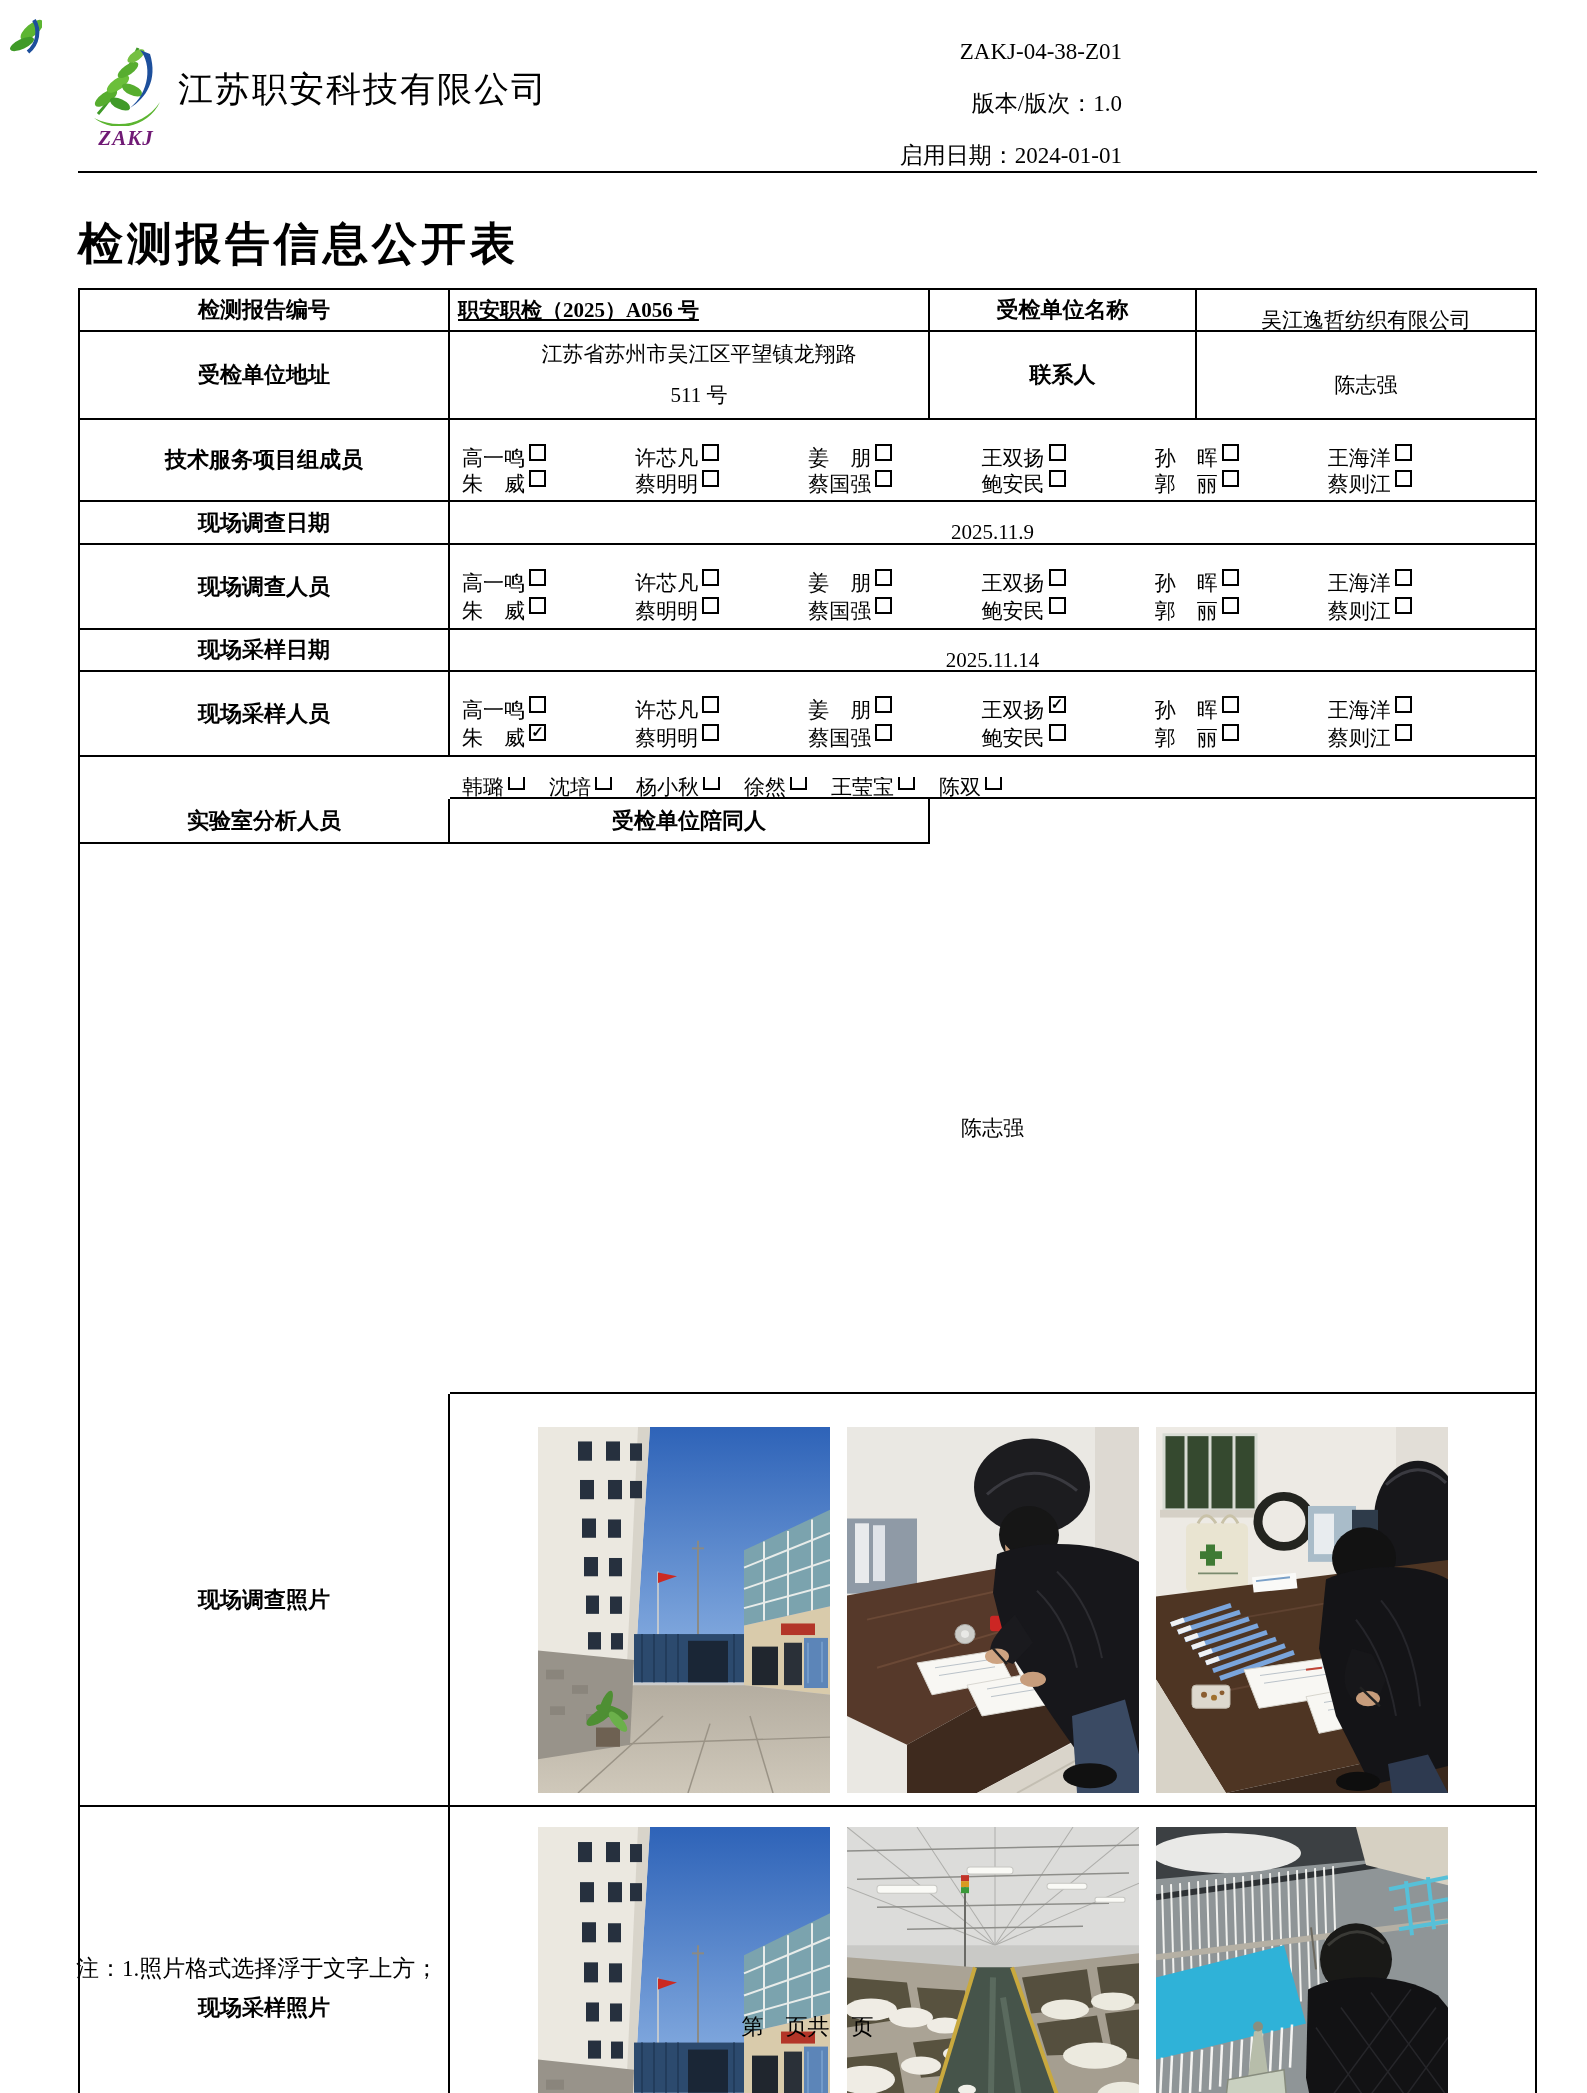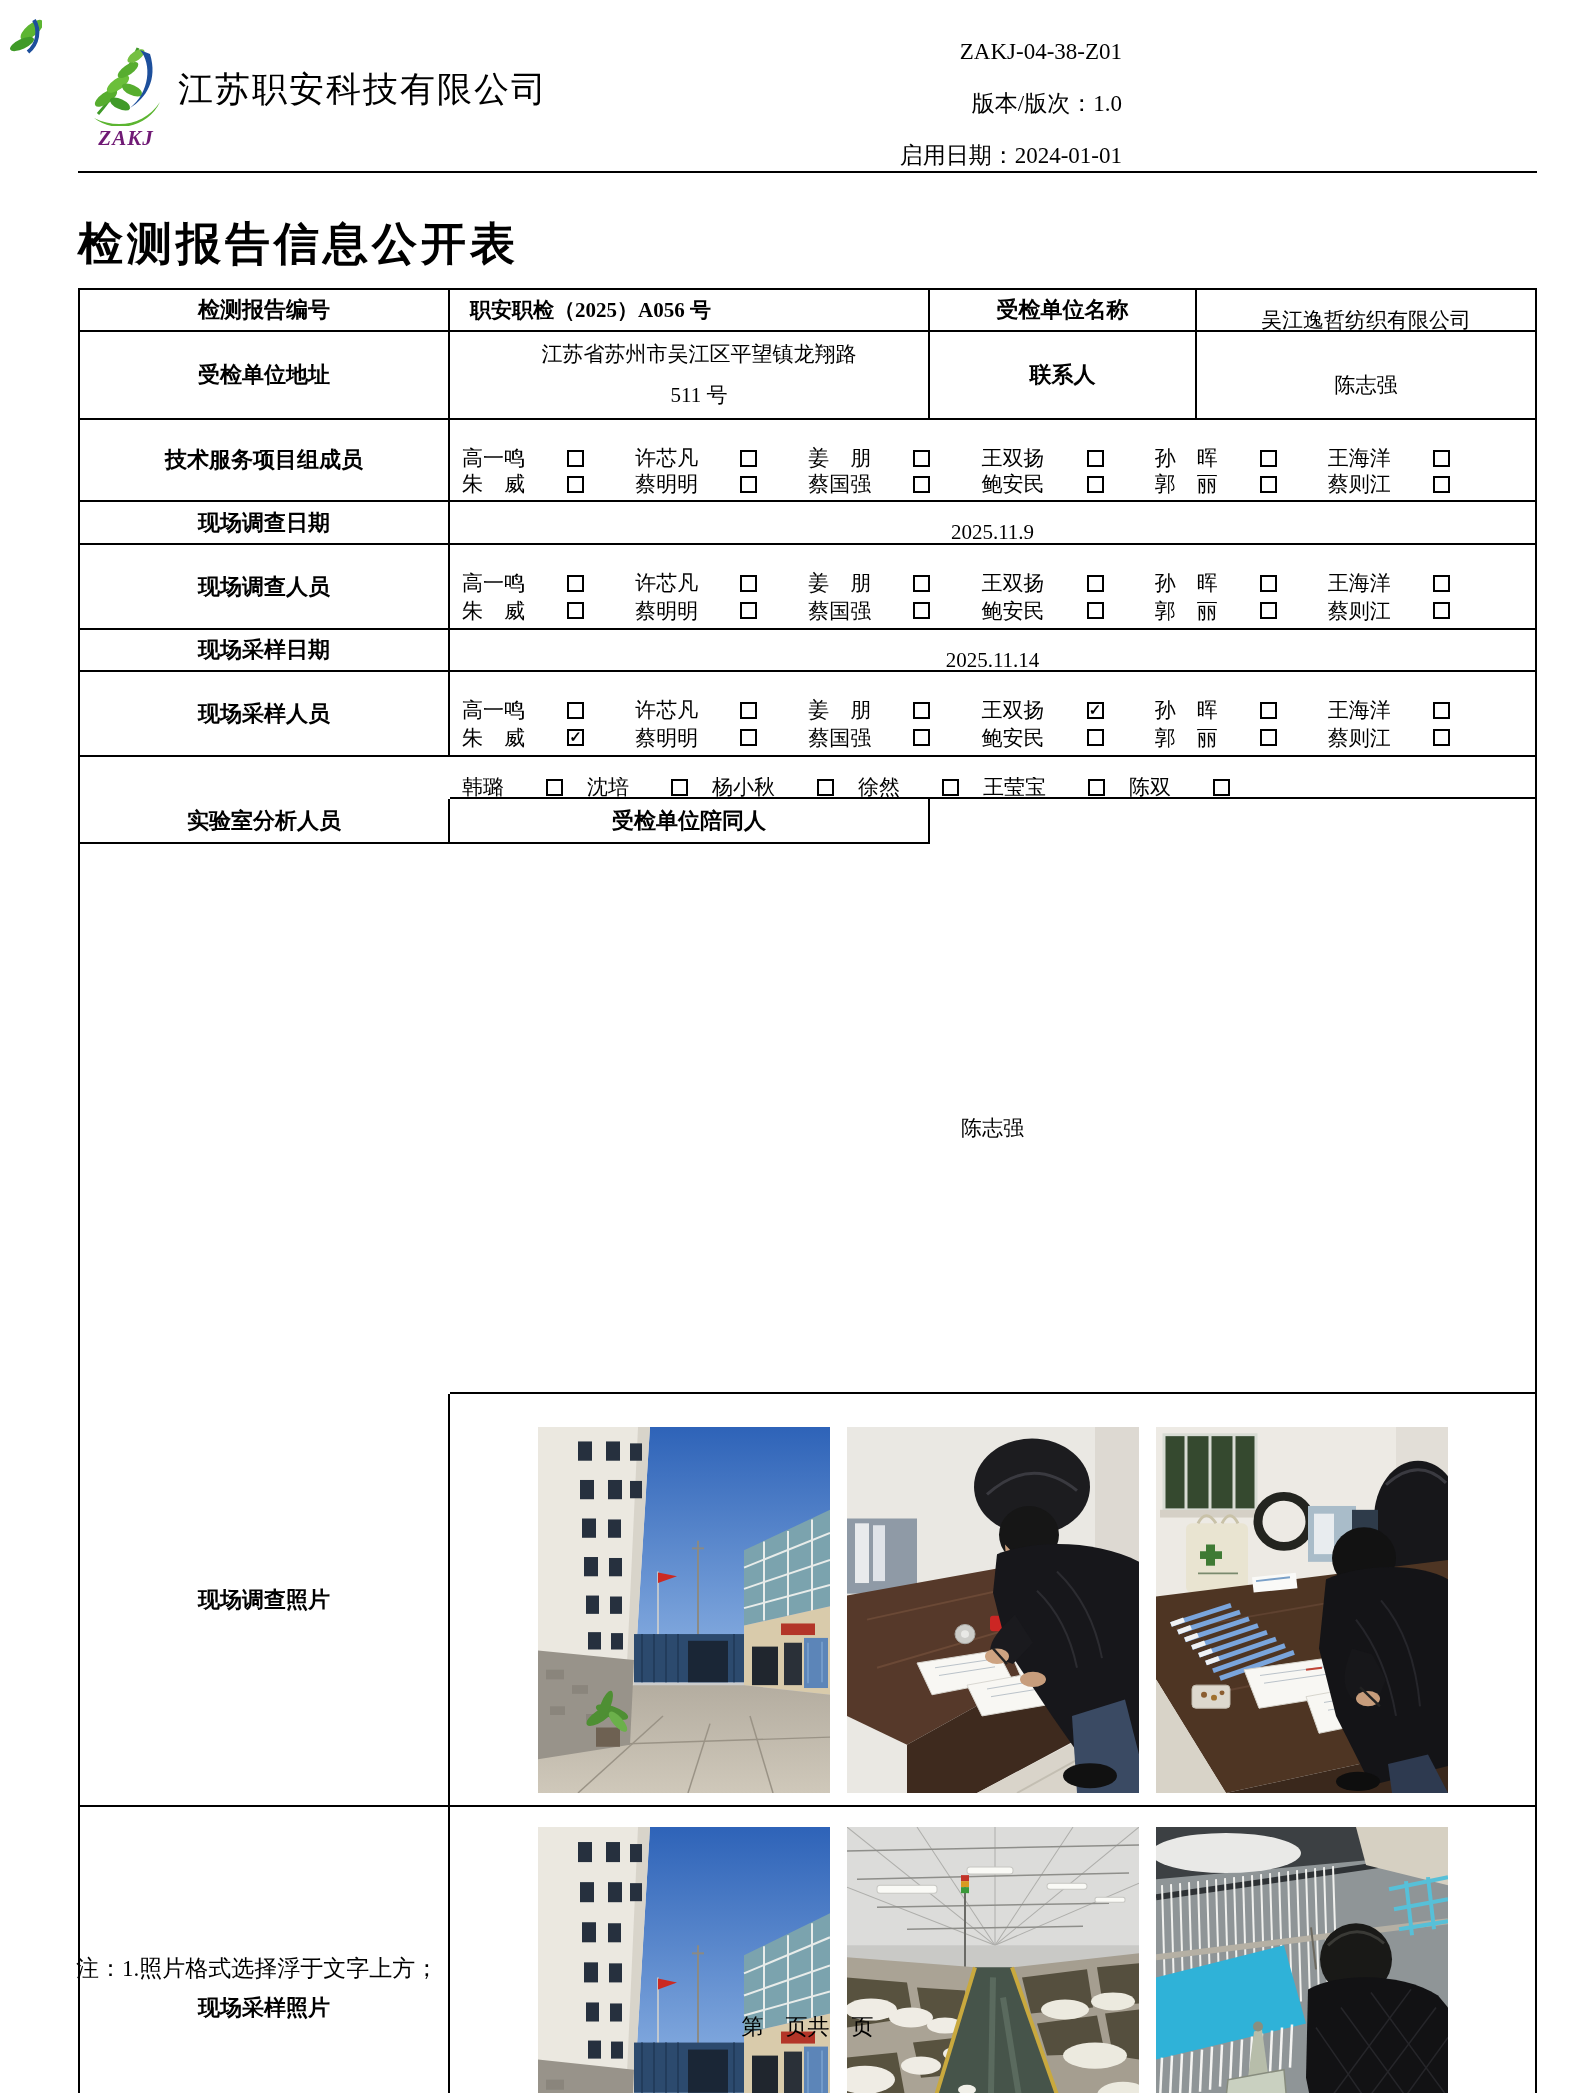--- a/index.html
+++ b/index.html
@@ -25,28 +25,28 @@
          border:2.5px solid #000;display:grid;
          grid-template-columns:370px 480px 267px 1fr;
          grid-template-rows:42px 88px 82px 43px 85px 42px 85px 42px 45px 550px 1fr;}
   .cell{box-sizing:border-box;border-right:2px solid #000;border-bottom:2px solid #000;
         display:flex;align-items:center;justify-content:center;overflow:hidden;}
   .cell.last-col{border-right:none;margin-top:20px;}
   .cell.last-row{border-bottom:none;}
   .lbl{font-weight:bold;font-size:22px;text-align:center;}
   .val{font-size:21px;text-align:center;}
   .val.bold{font-weight:bold;}
-  .val.left{justify-content:flex-start;padding-left:20px;text-align:right;}
+  .val.left{justify-content:flex-start;padding-left:8px;text-align:right;text-decoration:underline;}
   .span3{grid-column:2/5;}
   .addr{flex-direction:column;line-height:41px;padding-left:20px;}
 
   
   .names{display:block;padding:4px 34px 4px 12px;}
   .nrow{height:50%;display:grid;grid-template-columns:repeat(6,1fr);align-items:center;}
-  .member{display:flex;align-items:center;font-size:21px;white-space:nowrap;gap:38px;}
+  .member{display:flex;font-size:21px;white-space:nowrap;}
   .cb{box-sizing:border-box;display:inline-block;width:17px;height:17px;border:2.4px solid #000;
       margin-left:4px;flex:none;font-size:15px;line-height:12px;text-align:center;font-weight:bold;}
   .labrow{justify-content:flex-start;padding-left:12px;gap:24px;}
 
   
   .photocell{gap:17px;}
   .photo{display:block;background:#ccc;}
   .ph-r1 .photo{width:292px;height:366px;}
   .ph-r2 .photo{width:292px;height:381px;}
 

